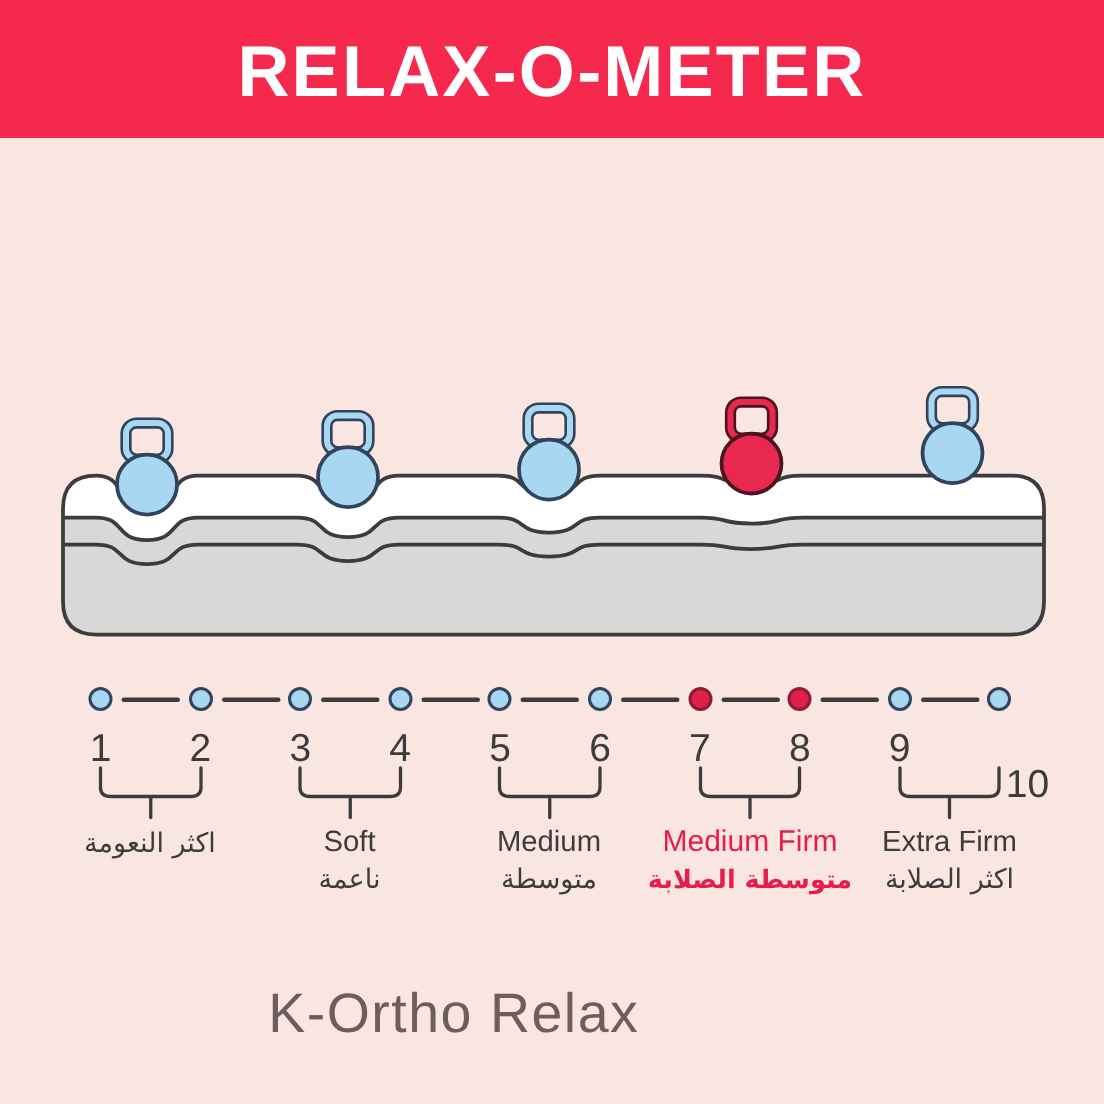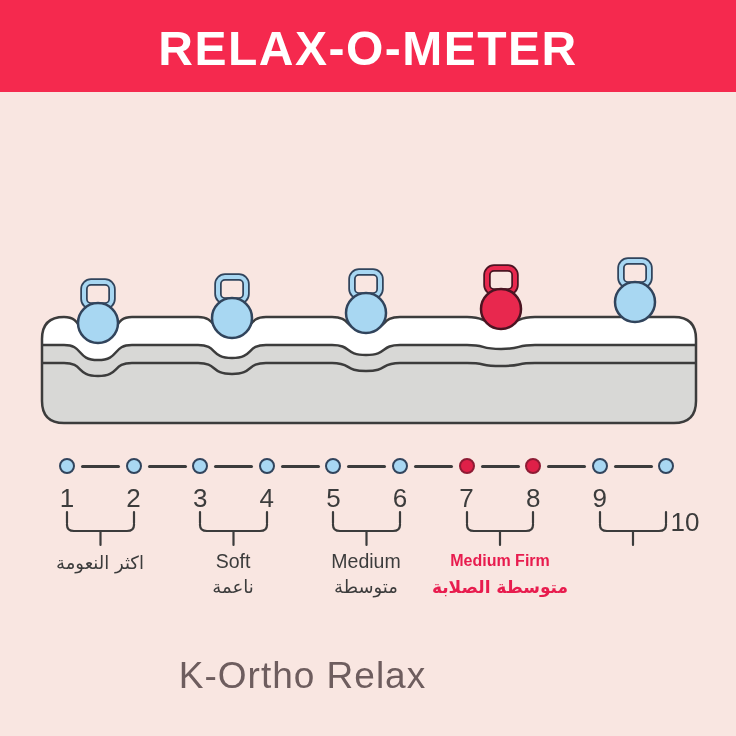--- a/index.html
+++ b/index.html
@@ -55,21 +55,21 @@
   .num{
     position:absolute;top:483px;width:40px;text-align:center;
     font-size:26px;line-height:30px;color:var(--ink);
   }
   .brackets{position:absolute;left:0;top:505px;width:736px;height:45px;}
   .bracket-path{fill:none;stroke:#3c3c3c;stroke-width:2.2;stroke-linecap:round;}
   
   .group-label{position:absolute;top:549px;width:150px;text-align:center;}
   .g-en{font-size:19.5px;line-height:24px;color:var(--ink);}
   .g-ar{font-size:18px;line-height:28px;color:var(--ink);font-family:"DejaVu Sans",sans-serif;}
-  .group-label.highlight .g-en{font-weight:bold;font-size:16px;color:var(--highlight);}
+  .group-label.highlight .g-en{font-weight:normal;font-size:20px;color:var(--highlight);}
   .group-label.highlight .g-ar{font-weight:bold;font-size:17px;color:var(--highlight);}
   
   .footer-title{
     position:absolute;left:0;top:655px;width:605px;text-align:center;
     font-size:37px;letter-spacing:1px;color:var(--footer_text);
   }
 </style>
 </head>
 <body>
 
@@ -217,17 +217,19 @@
   </div>
   <div class="group-label" style="left:158px">
     <div class="g-en">Soft</div>
     <div class="g-ar" dir="rtl">ناعمة</div>
   </div>
   <div class="group-label highlight" style="left:425px">
     <div class="g-en">Medium Firm</div>
     <div class="g-ar" dir="rtl">متوسطة الصلابة</div>
   </div>
   <div class="group-label" style="left:558px">
+    <div class="g-en">Extra Firm</div>
+    <div class="g-ar" dir="rtl">اكثر الصلابة</div>
   </div>
 
   <div class="footer-title">K-Ortho Relax</div>
 
 </div>
 
 </body></html>

